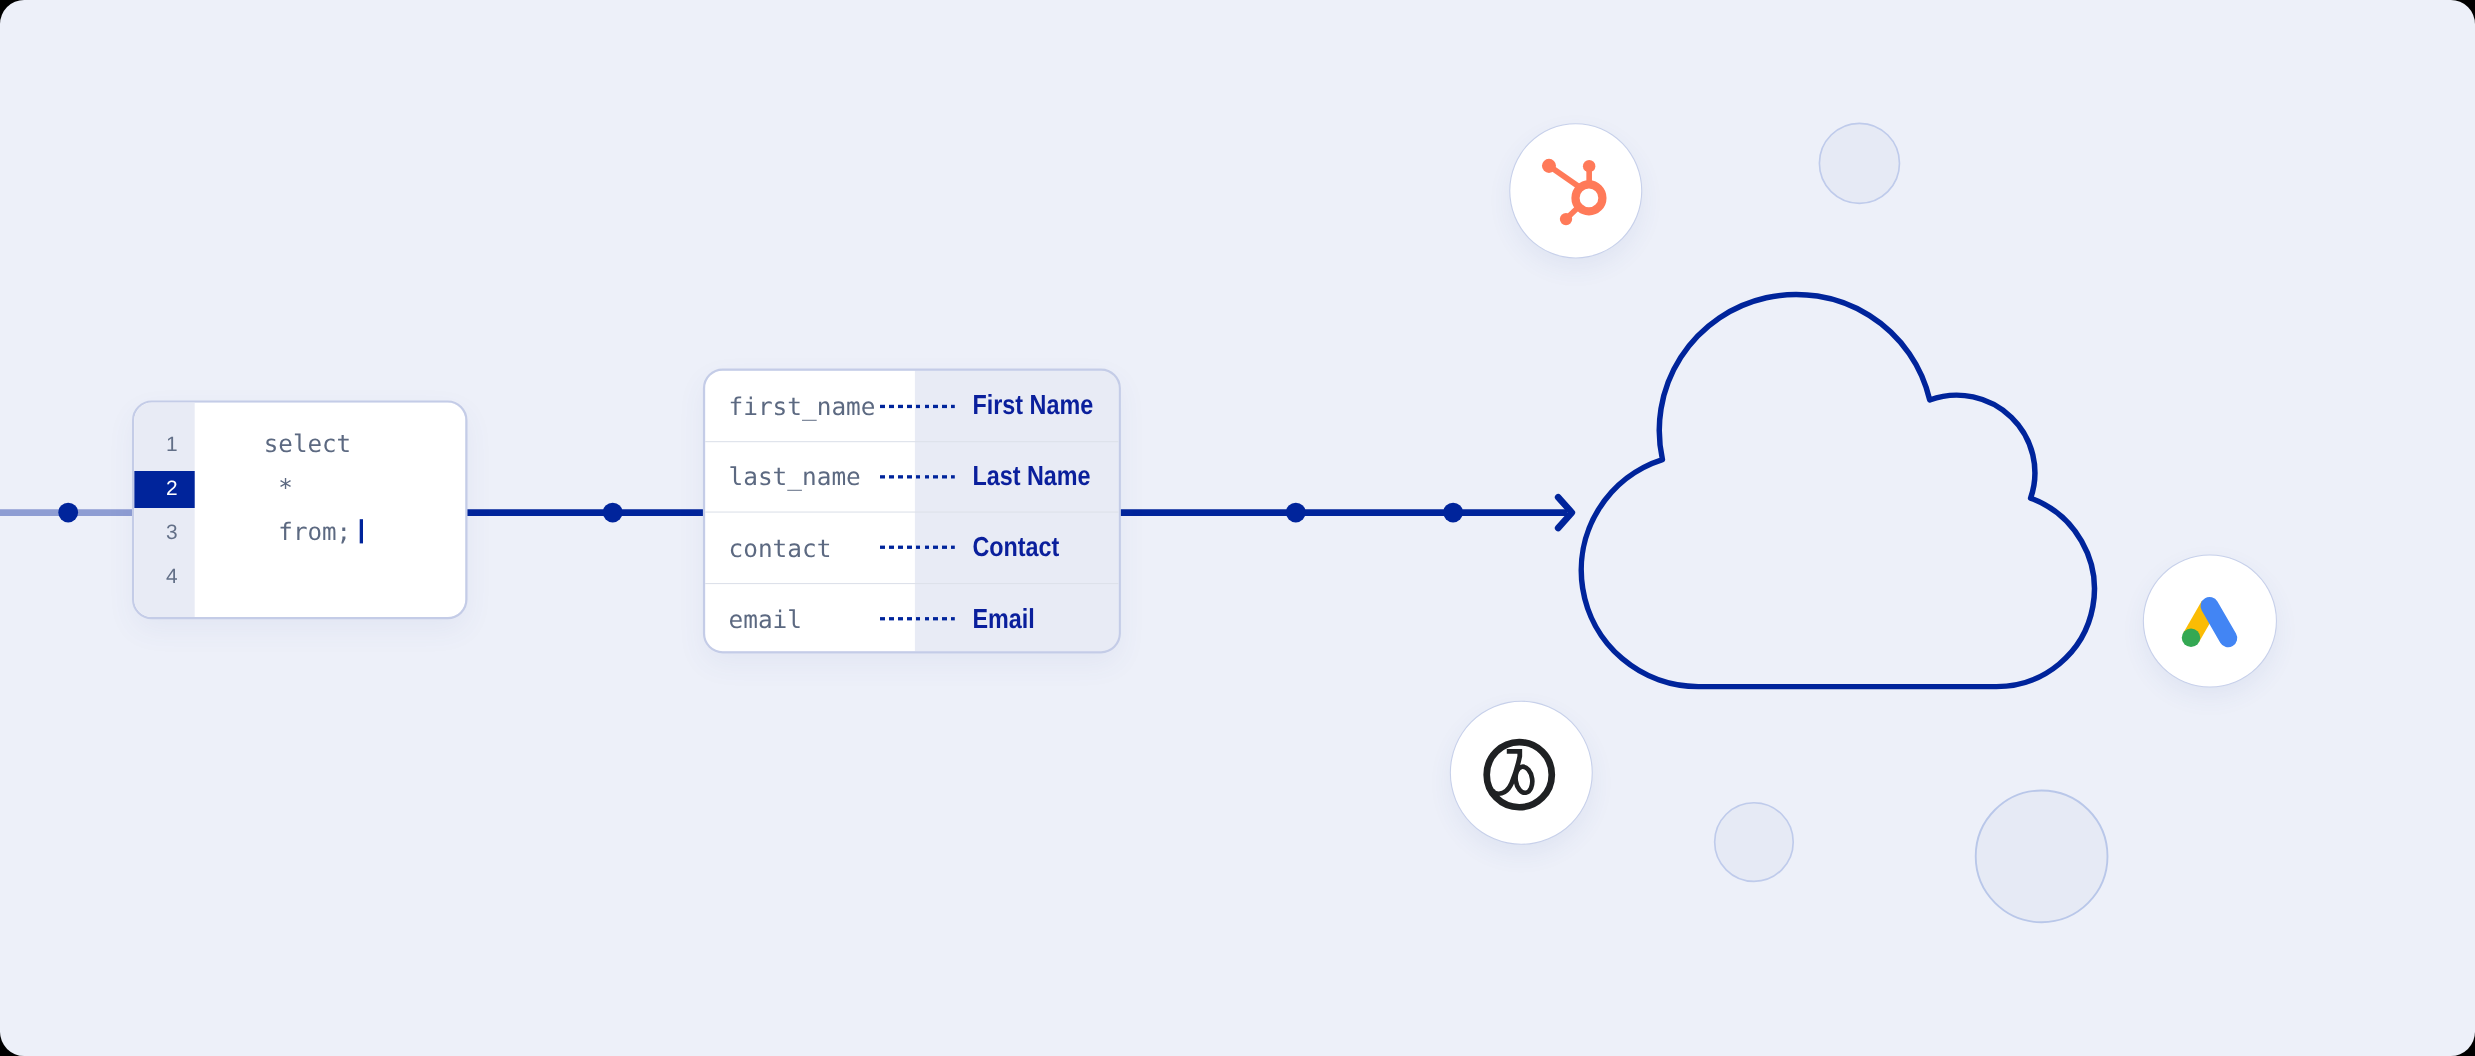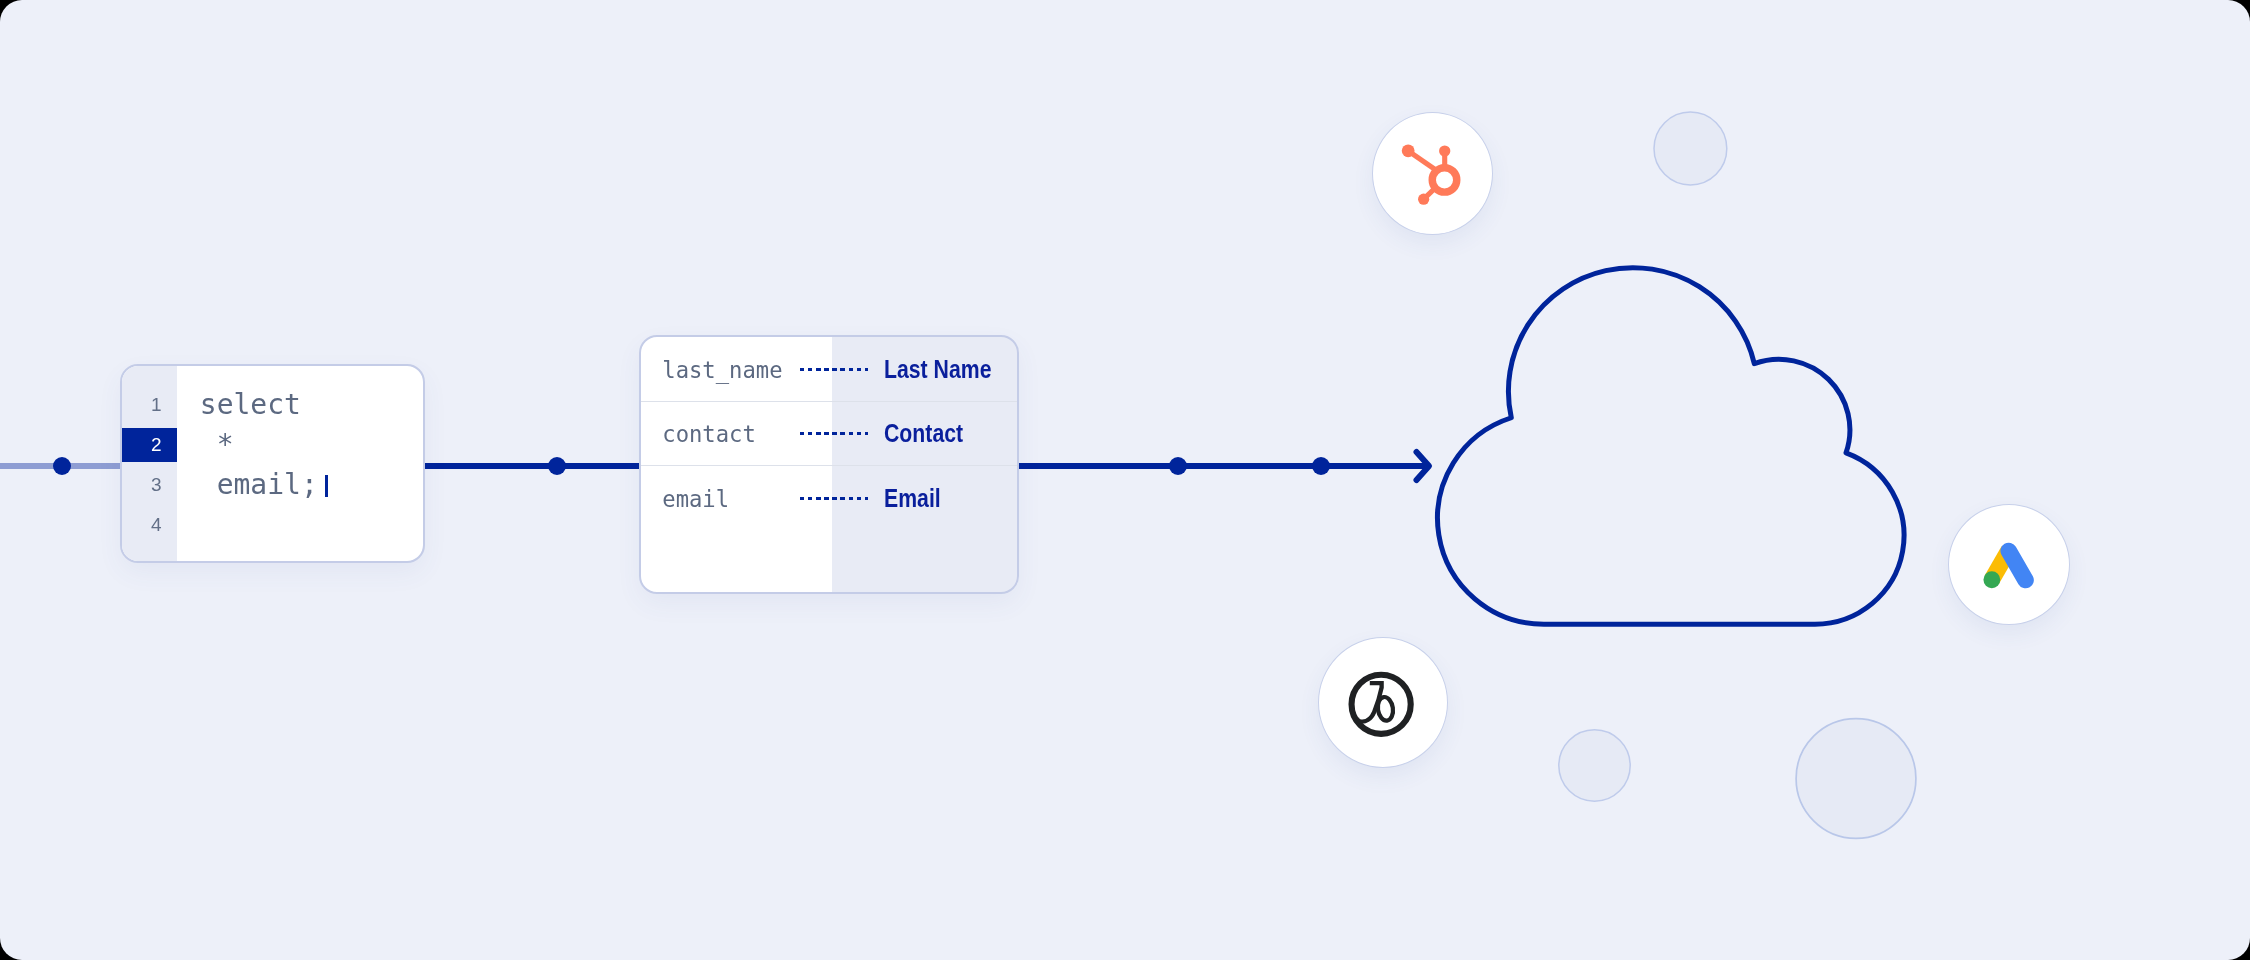--- a/index.html
+++ b/index.html
@@ -11,21 +11,21 @@
   .card{box-sizing:border-box;border:2px solid #c4cce7;border-radius:18px;overflow:hidden;
         background:#ffffff;display:flex;background-clip:padding-box;box-shadow:0 10px 26px rgba(60,80,160,0.06);}
 
   
   .code-gutter{width:55.1px;background:#e8ebf5;flex:0 0 55.1px;padding-top:19px;}
   .gnum{height:40px;line-height:40px;text-align:right;padding-right:15px;position:relative;
         font-family:"Liberation Sans",sans-serif;font-size:19px;color:#626f87;box-sizing:border-box;}
   .gnum.active{color:#ffffff;background:linear-gradient(to bottom,transparent 0 3px,#00249b 3px calc(100% - 3px),transparent calc(100% - 3px) 100%);}
   .code-body{flex:1;padding-top:19px;}
   .cline{height:40px;line-height:40px;white-space:pre;padding-left:23.2px;
-         font-family:"DejaVu Sans Mono",monospace;font-size:28px;color:#5c6981;letter-spacing:0px;}
+         font-family:"DejaVu Sans Mono",monospace;font-size:22px;color:#5c6981;letter-spacing:0px;margin-left:40px;}
   .caret{display:inline-block;width:3px;height:22px;background:#00249b;vertical-align:-3px;margin-left:7.5px;}
 
   
   .maps{flex-direction:column;padding-top:0.5px;background:linear-gradient(to right,#ffffff 0,#ffffff 191px,#e8ebf5 191px,#e8ebf5 100%);}
   .maprow{position:relative;height:64.4px;flex:0 0 64.4px;box-sizing:border-box;
           border-bottom:1.4px solid #dde1ea;}
   .maprow:last-child{border-bottom:none;}
   .mapsrc{position:absolute;left:21.5px;top:50%;transform:translateY(calc(-50% + 1.2px));
           font-family:"DejaVu Sans Mono",monospace;font-size:22.2px;color:#5c6981;white-space:nowrap;line-height:1;}
   .mapdots{position:absolute;left:159px;width:68px;top:50%;margin-top:-1.5px;height:3px;
@@ -62,25 +62,30 @@
   <div class="abs card" style="left:119.5px;top:363.9px;width:305.5px;height:199.6px;">
     <div class="code-gutter">
       <div class="gnum">1</div>
       <div class="gnum active">2</div>
       <div class="gnum">3</div>
       <div class="gnum">4</div>
     </div>
     <div class="code-body">
       <div class="cline">select</div>
       <div class="cline"> *</div>
-      <div class="cline"><span> email;</span><span class="caret"></span></div>
+      <div class="cline"><span> from;</span><span class="caret"></span></div>
     </div>
   </div>
 
   <div class="abs card maps" style="left:638.8px;top:334.9px;width:380.4px;height:259px;">
+    <div class="maprow">
+      <div class="mapsrc">first_name</div>
+      <div class="mapdots"></div>
+      <div class="maptgt">First Name</div>
+    </div>
     <div class="maprow">
       <div class="mapsrc">last_name</div>
       <div class="mapdots"></div>
       <div class="maptgt">Last Name</div>
     </div>
     <div class="maprow">
       <div class="mapsrc">contact</div>
       <div class="mapdots"></div>
       <div class="maptgt">Contact</div>
     </div>

